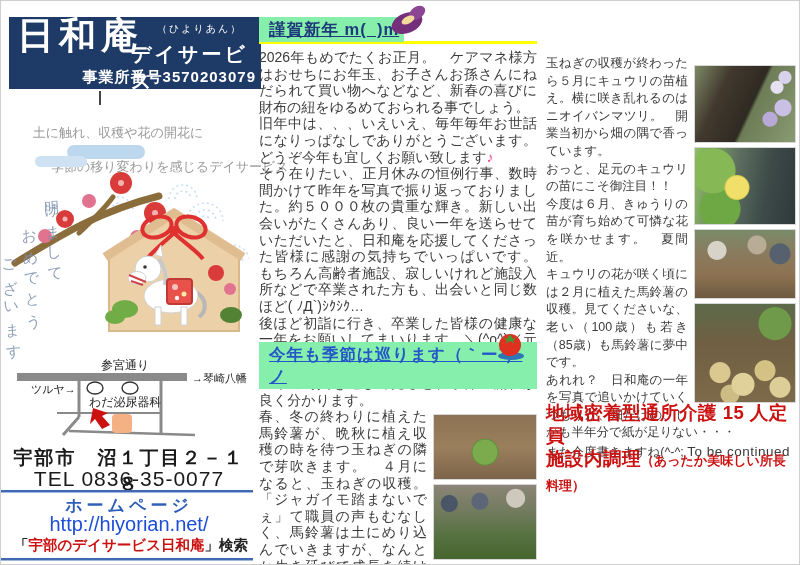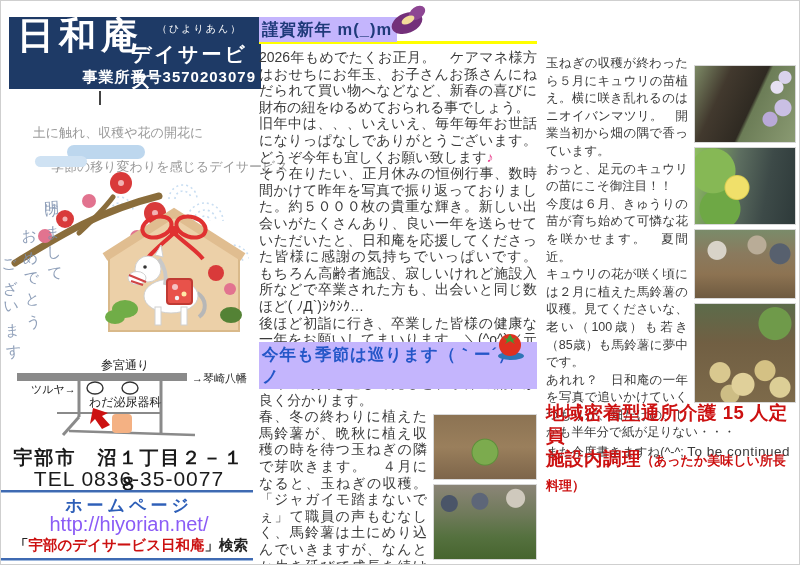--- a/index.html
+++ b/index.html
@@ -26,29 +26,29 @@
           font-size:15px;color:#7d90ae;letter-spacing:4px;opacity:.85;transform:rotate(-3deg);}
   
   .mapwrap{position:absolute;left:0;top:356px;width:244px;height:88px;}
   .addr{position:absolute;left:0;top:444px;width:240px;text-align:center;font-size:19px;
         font-weight:600;color:#1a1a1a;letter-spacing:2px;}
   .tel{position:absolute;left:0;top:466px;width:240px;text-align:center;font-size:21px;
        color:#1a1a1a;letter-spacing:1px;}
   .hr-blue{position:absolute;left:-8px;width:252px;height:3px;background:#3f6ab2;border-bottom:1px solid #9fb8dd;}
   .hp-label{position:absolute;left:0;top:493px;width:240px;text-align:center;font-size:17px;
             color:#2e5fb8;letter-spacing:4px;font-weight:600;}
-  .hp-url{position:absolute;left:0;top:512px;width:240px;text-align:center;font-size:20px;color:#8b5cf6;}
+  .hp-url{position:absolute;left:0;top:512px;width:240px;text-align:center;font-size:20px;color:#1d4ed8;}
   .hp-search{position:absolute;left:0;top:535px;width:244px;text-align:center;font-size:14.5px;color:#222;
              font-weight:600;}
   .hp-search .red{color:#cc1111;}
   
   #midcol{position:absolute;left:258px;top:0;width:278px;height:565px;}
   .headrow{position:relative;height:27px;border-bottom:3px solid #ffff00;margin-top:0;}
-  .headrow .hl{display:inline-block;background:#c4b5fd;padding:2px 5px 1px 3px;font-size:16.5px;
-               font-weight:bold;letter-spacing:1px;}
+  .headrow .hl{display:inline-block;background:#86efac;padding:2px 5px 1px 10px;font-size:16.5px;
+               font-weight:bold;letter-spacing:1px;text-decoration:underline;}
   .h1c{color:#1f3a7a;}
   .h2c{color:#2456c8;}
   .head-icon{position:absolute;bottom:1px;}
   .body-txt{font-size:14px;line-height:16.6px;color:#3b3b3b;text-align:justify;}
   .body-txt p{margin:0;}
   .note-pink{color:#e83e8c;font-weight:bold;}
   #article1{position:absolute;left:0;top:16px;width:278px;}
   #article1 .body-txt{margin-top:5px;}
   #article2{position:absolute;left:0;top:341px;width:278px;}
   #article2 .body-txt{margin-top:6px;}

